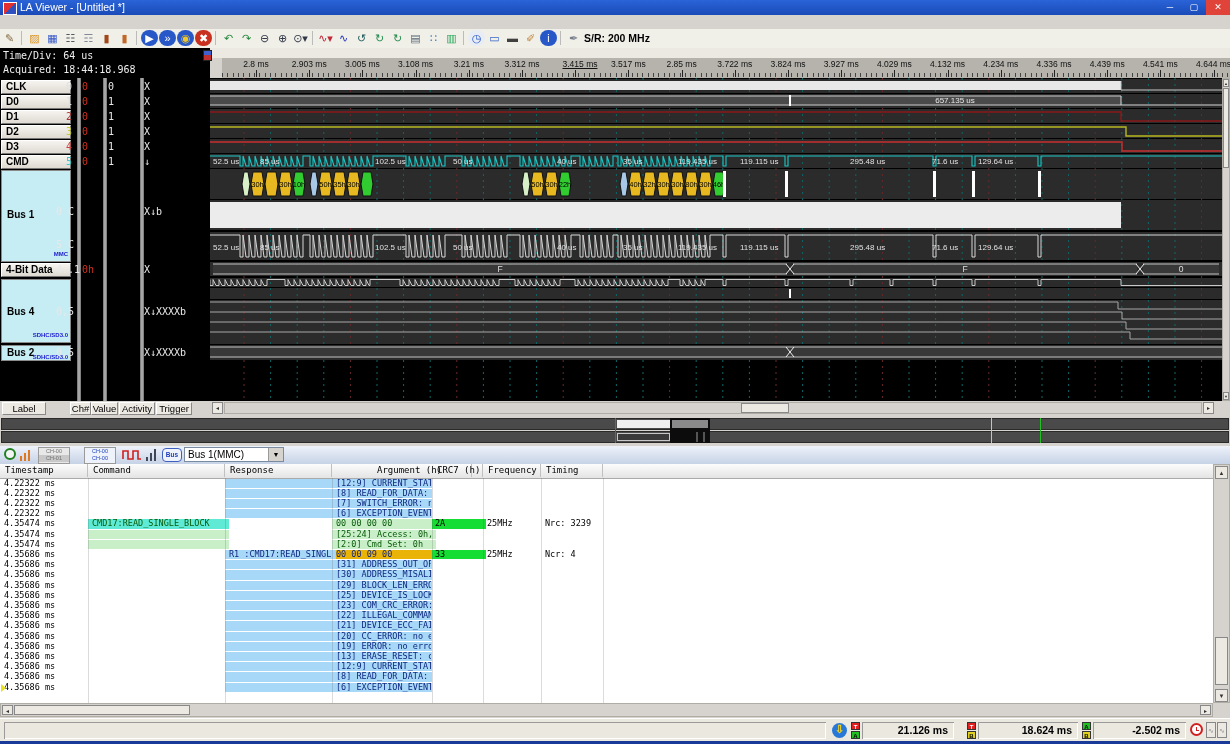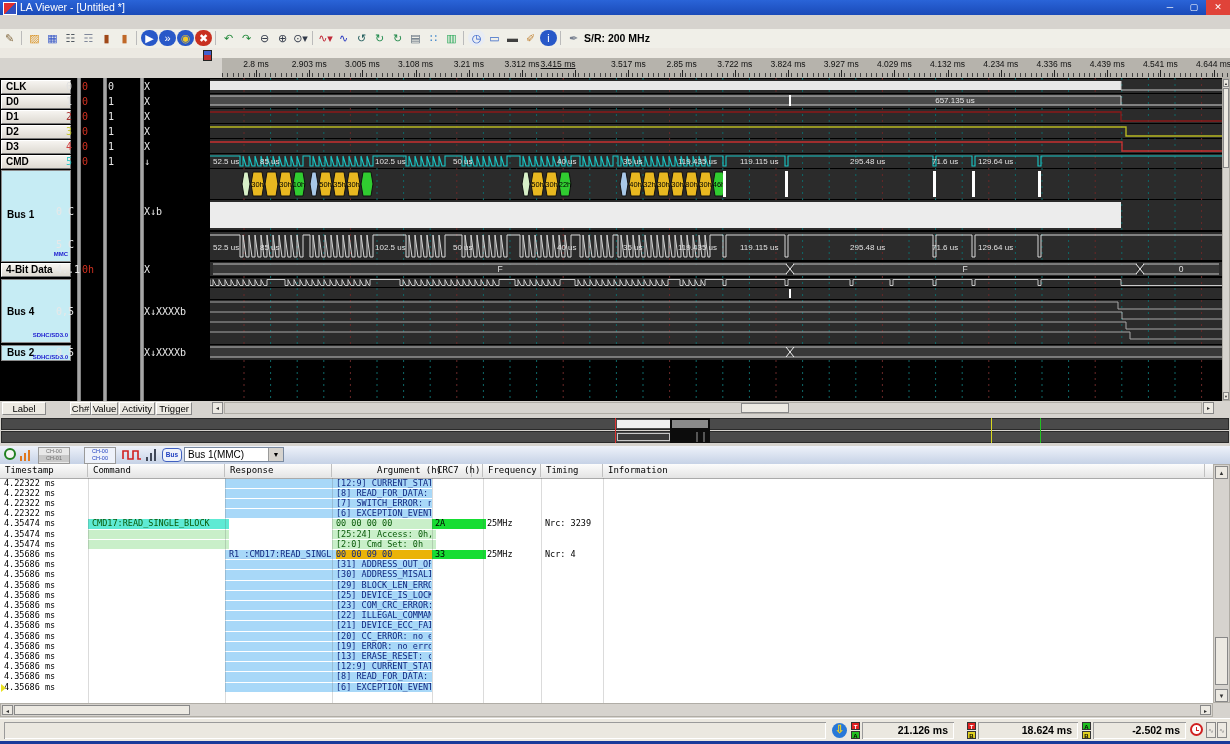--- a/index.html
+++ b/index.html
@@ -87,38 +87,42 @@
     <span class="ttl">LA Viewer - [Untitled *]</span>
     <div class="winbtn" id="btn-min" style="right:48px;">─</div>
     <div class="winbtn" id="btn-max" style="right:24px;">▢</div>
     <div class="winbtn" id="btn-close" style="right:0;">✕</div>
   </div>
 
 
   <div class="abs" id="toolbar"><span class="tbi" style="color: rgb(138, 112, 72);">✎</span><span class="tbsep"></span><span class="tbi" style="color: rgb(216, 144, 32);">▨</span><span class="tbi" style="color: rgb(56, 88, 200);">▦</span><span class="tbi" style="color: rgb(80, 88, 96);">☷</span><span class="tbi" style="color: rgb(128, 136, 154);">☶</span><span class="tbi" style="color: rgb(160, 72, 24);">▮</span><span class="tbi" style="color: rgb(192, 104, 40);">▮</span><span class="tbsep"></span><span class="tbi" style="color: rgb(255, 255, 255); background: rgb(40, 88, 200); border-radius: 8px;">▶</span><span class="tbi" style="color: rgb(255, 255, 255); background: rgb(40, 88, 200); border-radius: 8px;">»</span><span class="tbi" style="color: rgb(240, 200, 40); background: rgb(40, 88, 200); border-radius: 8px;">◉</span><span class="tbi" style="color: rgb(255, 255, 255); background: rgb(200, 48, 32); border-radius: 8px;">✖</span><span class="tbsep"></span><span class="tbi" style="color: rgb(32, 136, 56);">↶</span><span class="tbi" style="color: rgb(32, 136, 56);">↷</span><span class="tbi" style="color: rgb(48, 56, 72);">⊖</span><span class="tbi" style="color: rgb(48, 56, 72);">⊕</span><span class="tbi" style="color: rgb(48, 56, 72);">⊙▾</span><span class="tbsep"></span><span class="tbi" style="color: rgb(192, 40, 56);">∿▾</span><span class="tbi" style="color: rgb(40, 56, 192);">∿</span><span class="tbi" style="color: rgb(26, 88, 88);">↺</span><span class="tbi" style="color: rgb(26, 136, 72);">↻</span><span class="tbi" style="color: rgb(32, 136, 72);">↻</span><span class="tbi" style="color: rgb(88, 104, 120);">▤</span><span class="tbi" style="color: rgb(40, 120, 200);">∷</span><span class="tbi" style="color: rgb(40, 168, 88);">▥</span><span class="tbsep"></span><span class="tbi" style="color: rgb(40, 88, 200); background: rgb(232, 236, 244); border-radius: 8px;">◷</span><span class="tbi" style="color: rgb(56, 104, 200);">▭</span><span class="tbi" style="color: rgb(64, 64, 64);">▬</span><span class="tbi" style="color: rgb(192, 128, 48);">✐</span><span class="tbi" style="color: rgb(255, 255, 255); background: rgb(40, 88, 200); border-radius: 8px;">ℹ</span><span class="tbsep"></span><span class="tbi" style="color: rgb(120, 128, 144);">✒</span><span id="srlabel">S/R: 200 MHz</span></div>
 
   <div class="abs" id="strip"></div>
+  <div class="abs" id="capinfo">
+    <div>Time/Div: 64 us</div>
+    <div>Acquired: 18:44:18.968</div>
+  </div>
   <div class="abs" id="miniflag"></div>
   <div class="abs" id="shield"></div>
 
   <div class="abs" id="ruler">
     <div id="rulerticks"></div>
   <span class="rlabel" style="left: 34px;">2.8 ms</span>
       <div class="rmaj" style="left: 34px;"></div>
       <span class="rlabel" style="left: 87.2px;">2.903 ms</span>
       <div class="rmaj" style="left: 87.2px;"></div>
       <span class="rlabel" style="left: 140.4px;">3.005 ms</span>
       <div class="rmaj" style="left: 140.4px;"></div>
       <span class="rlabel" style="left: 193.6px;">3.108 ms</span>
       <div class="rmaj" style="left: 193.6px;"></div>
       <span class="rlabel" style="left: 246.8px;">3.21 ms</span>
       <div class="rmaj" style="left: 246.8px;"></div>
       <span class="rlabel" style="left: 300px;">3.312 ms</span>
       <div class="rmaj" style="left: 300px;"></div>
-      <span class="rlabel" style="left: 336px; text-decoration: underline;">3.415 ms</span>
+      <span class="rlabel" style="left: 358px; text-decoration: underline;">3.415 ms</span>
       <div class="rmaj" style="left: 353.2px;"></div>
       <span class="rlabel" style="left: 406.4px;">3.517 ms</span>
       <div class="rmaj" style="left: 406.4px;"></div>
       <span class="rlabel" style="left: 459.6px;">2.85 ms</span>
       <div class="rmaj" style="left: 459.6px;"></div>
       <span class="rlabel" style="left: 512.8px;">3.722 ms</span>
       <div class="rmaj" style="left: 512.8px;"></div>
       <span class="rlabel" style="left: 566px;">3.824 ms</span>
       <div class="rmaj" style="left: 566px;"></div>
       <span class="rlabel" style="left: 619.2px;">3.927 ms</span>
@@ -416,21 +420,20 @@
 
   <div class="abs" id="tablewrap">
     <div id="thead">
         <div class="thcell" style="left: 0px; width: 88px;">Timestamp</div>
         <div class="thcell" style="left: 88px; width: 137px;">Command</div>
         <div class="thcell" style="left: 225px; width: 107px;">Response</div>
         <div class="thcell" style="left: 332px; width: 100px; margin-left: 40px;">Argument (h)</div>
         <div class="thcell" style="left: 432px; width: 51px;">CRC7 (h)</div>
         <div class="thcell" style="left: 483px; width: 58px;">Frequency</div>
         <div class="thcell" style="left: 541px; width: 62px;">Timing</div>
-        <div class="thcell" style="left: 603px; width: 602px;">Information</div>
       </div>
     <div id="tbody">
         <div class="trow" style="top: 14.5px;">
           <div class="tcell" style="left: 4px; width: 84px; color: rgb(0, 0, 0);">4.22322 ms</div>
           <div class="tcell" style="left: 225px; width: 207px; background: rgb(168, 216, 248);"></div>
           <div class="tcell" style="left: 336px; width: 95px; background: rgb(168, 216, 248); color: rgb(16, 40, 128);">[12:9] CURRENT_STATE: T</div>
         </div>
         <div class="trow" style="top: 24.7px;">
           <div class="tcell" style="left: 4px; width: 84px; color: rgb(0, 0, 0);">4.22322 ms</div>
           <div class="tcell" style="left: 225px; width: 207px; background: rgb(168, 216, 248);"></div>

